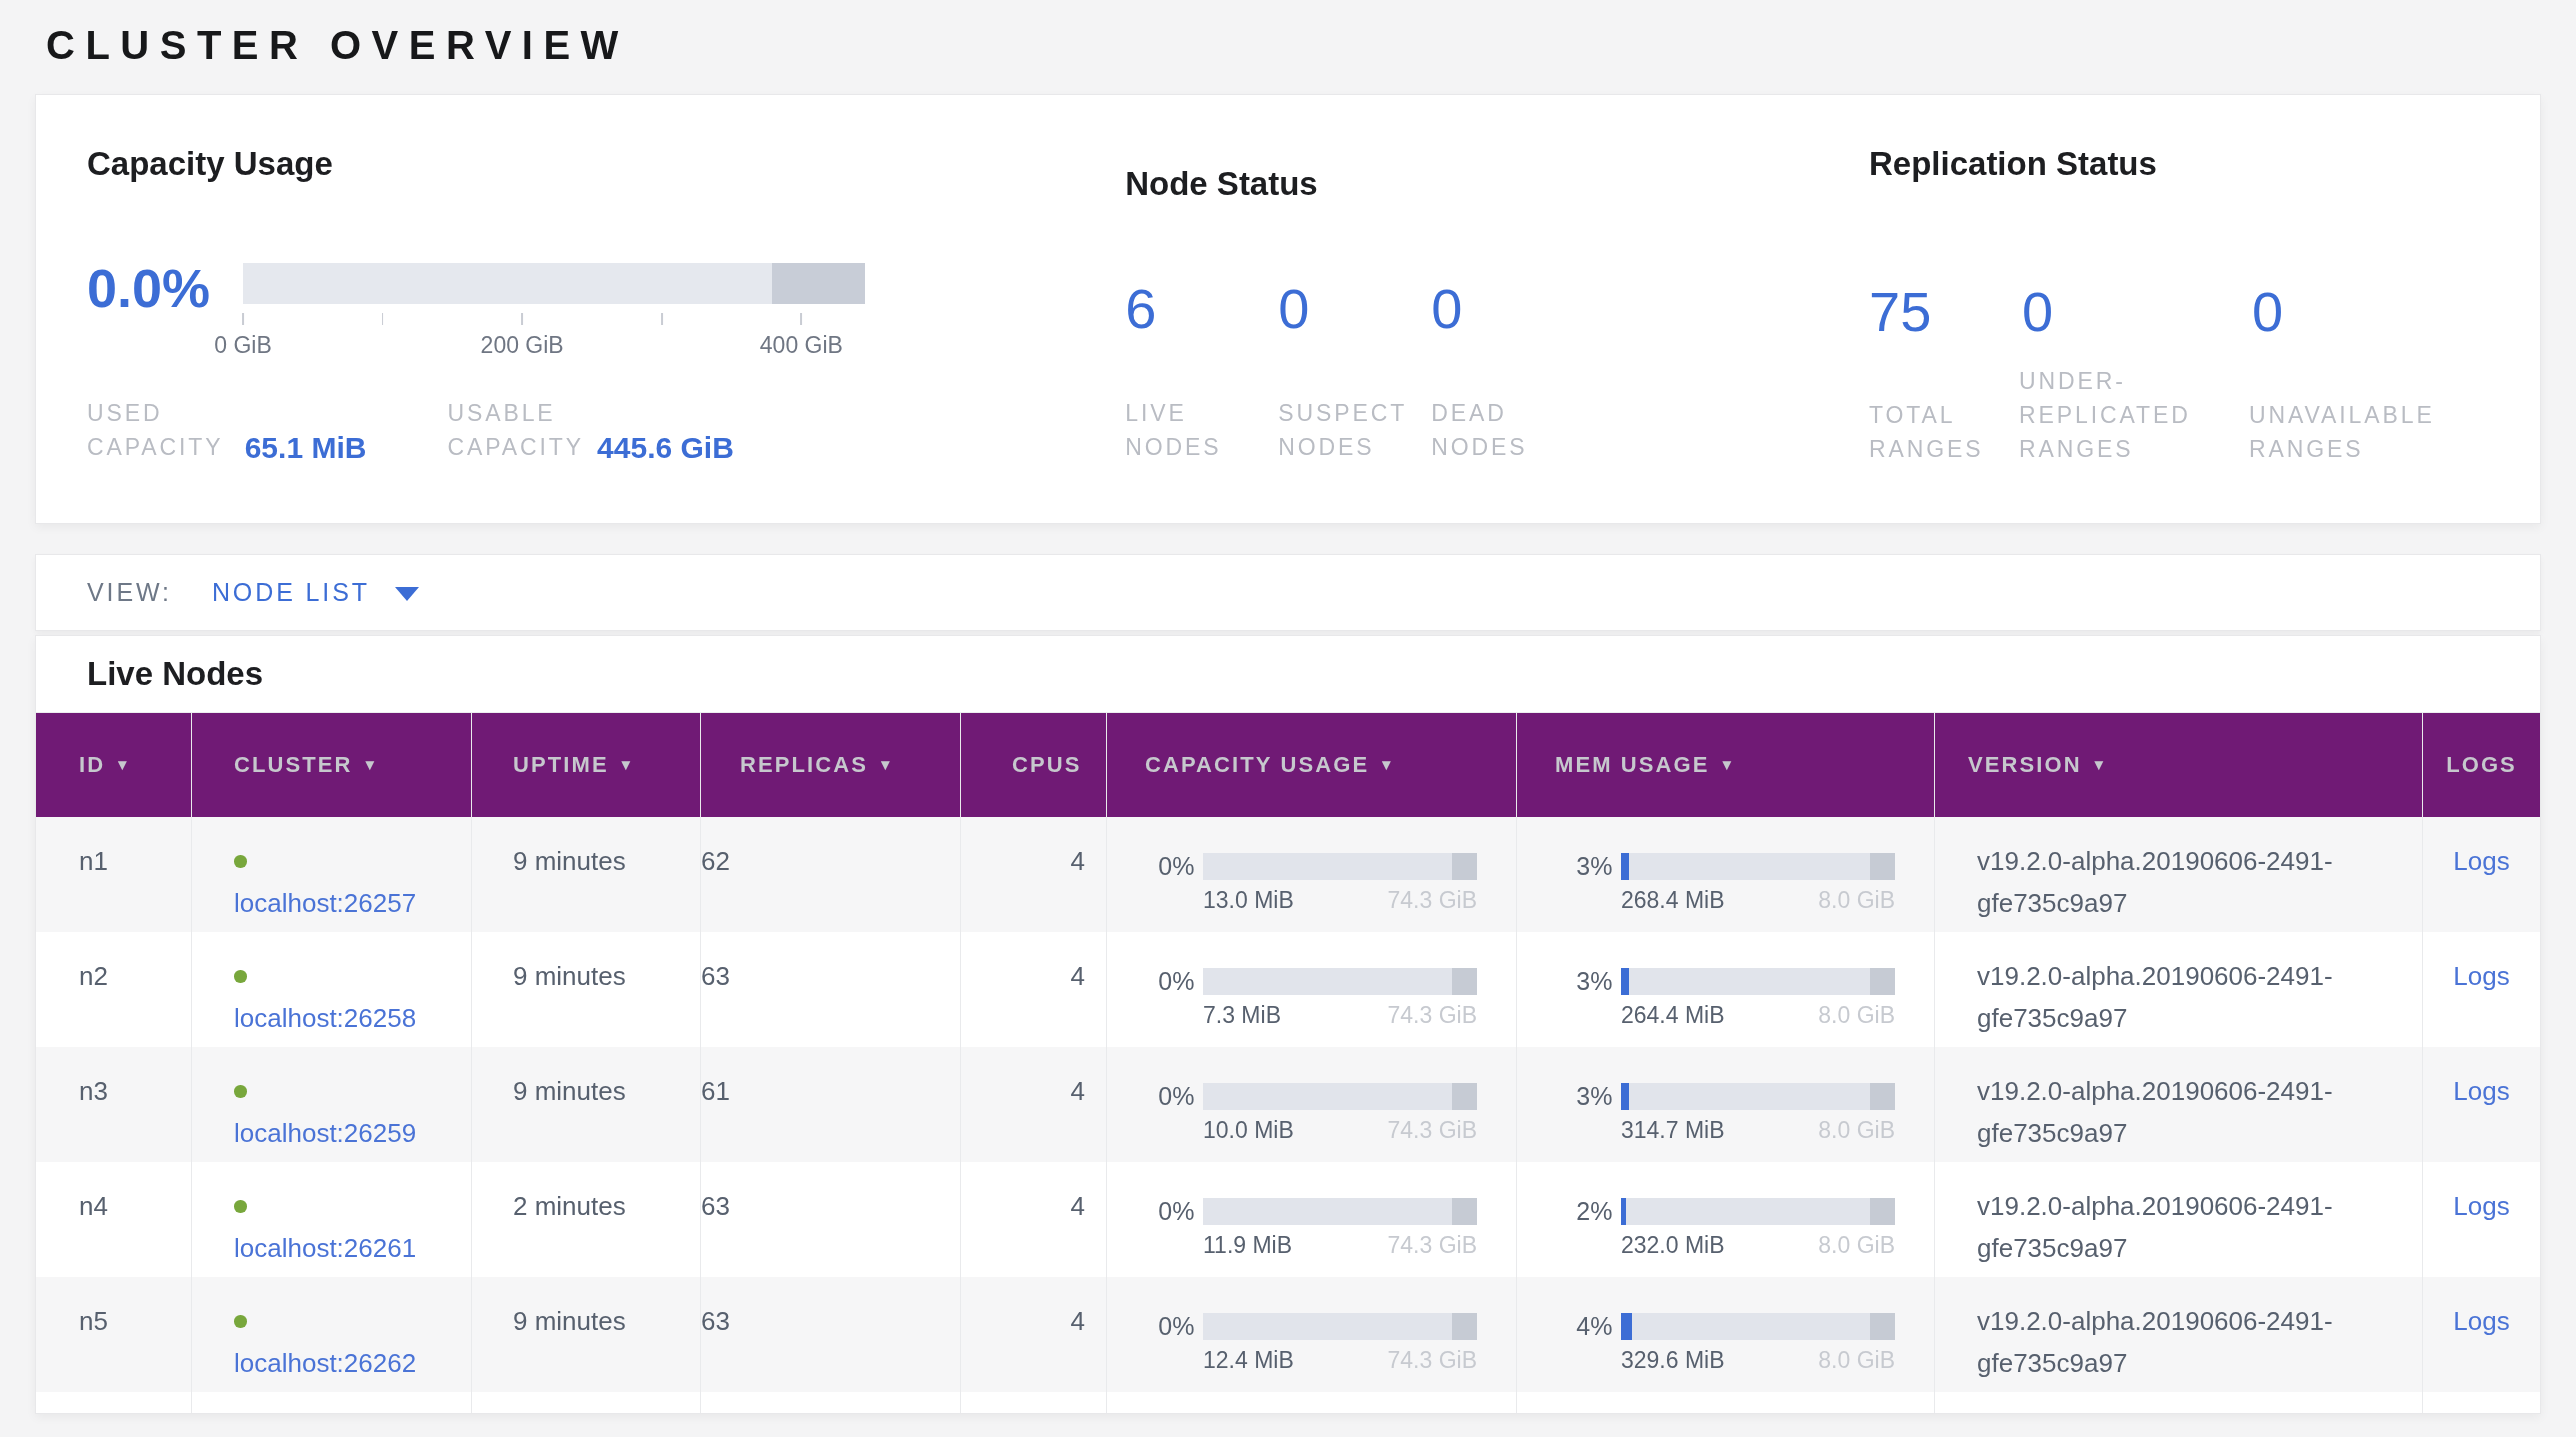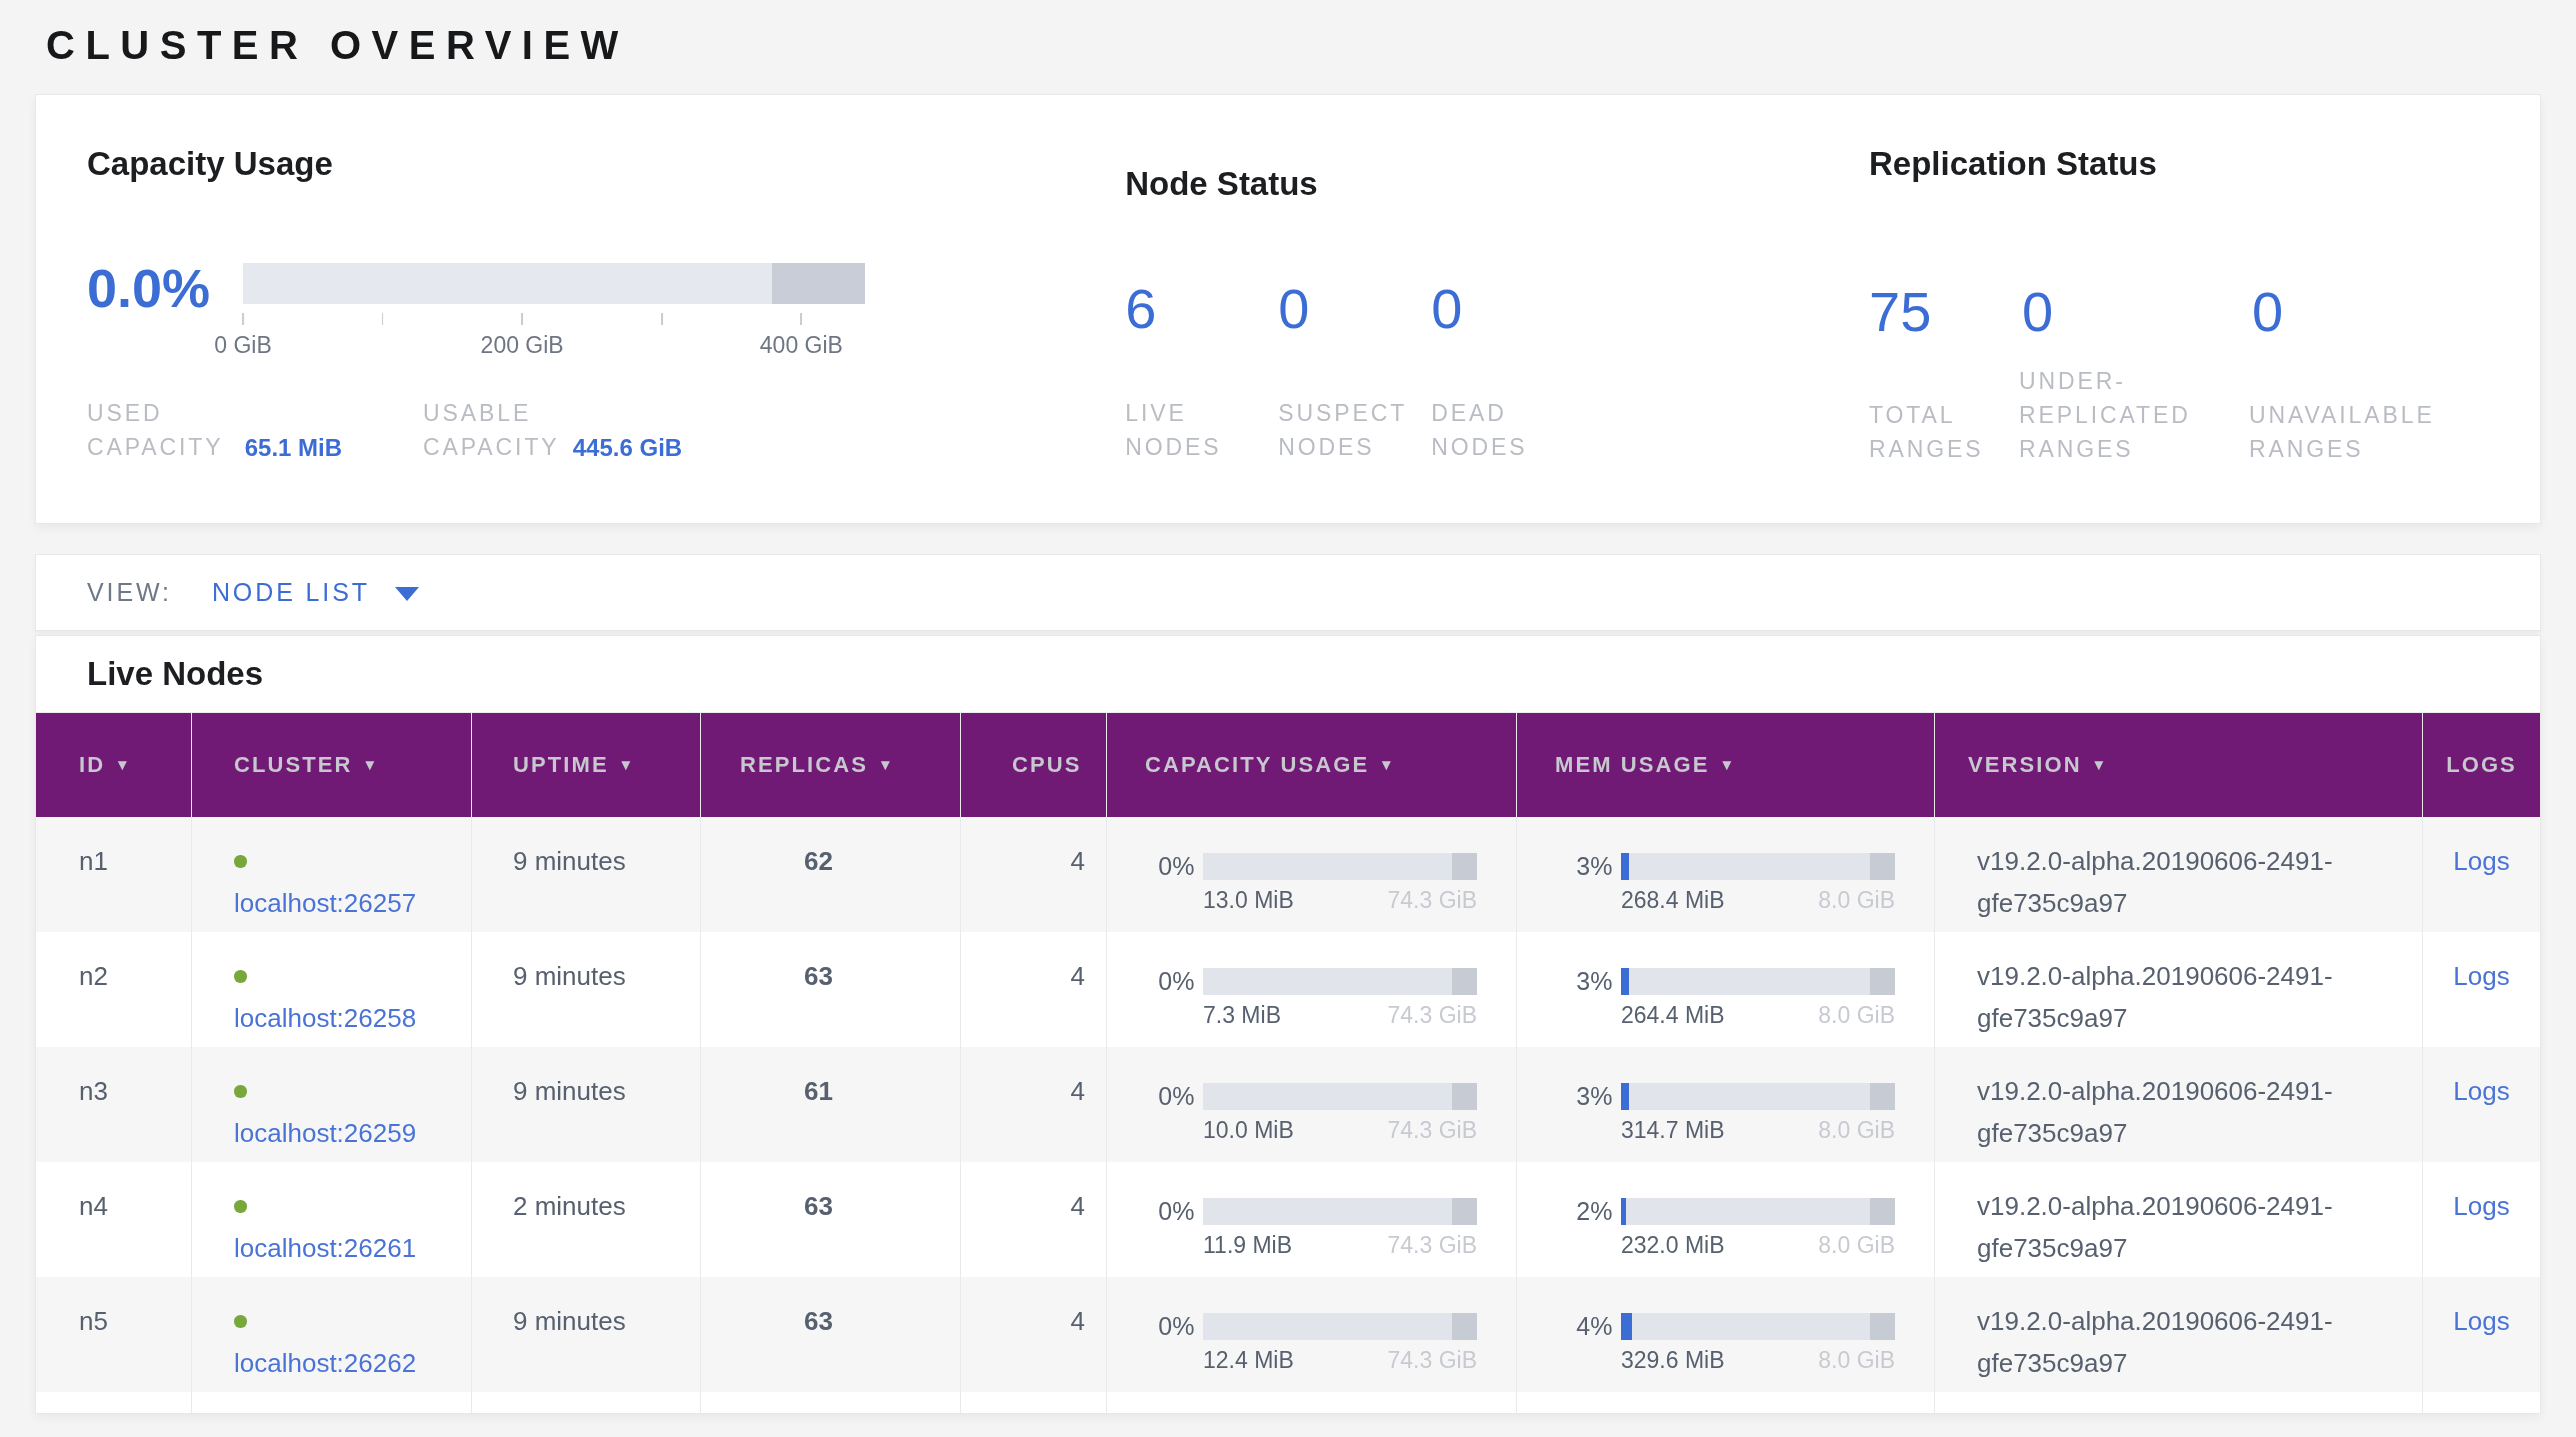--- a/index.html
+++ b/index.html
@@ -55,21 +55,21 @@
     font-size:23px;color:#6f7683;white-space:nowrap;
   }
   .cap-stats{margin-top:auto;display:flex;gap:81px;align-items:flex-end;}
   .stat{display:flex;align-items:flex-end;}
   .stat-label{
     font-size:23px;line-height:34px;letter-spacing:2.9px;color:var(--label-grey);
   }
   .stat:nth-child(1) .stat-label{width:150px;}
   .stat:nth-child(2) .stat-label{width:142px;}
   .stat-value{
-    font-size:24px;font-weight:bold;color:var(--blue);
+    font-size:30px;font-weight:bold;color:var(--blue);
     margin-left:7.7px;line-height:33px;margin-bottom:0px;white-space:nowrap;
   }
   
   .count-row{display:flex;margin-top:75px;}
   .count{font-size:56px;line-height:58px;color:var(--blue);}
   .label-row{margin-top:auto;display:flex;align-items:flex-end;}
   .big-label{font-size:23px;line-height:34px;letter-spacing:2.9px;color:var(--label-grey);}
   .sec-nodes .count{width:153px;}
   .sec-nodes .big-label{width:153px;}
   .sec-nodes .big-label:nth-child(3){width:163px;}
@@ -124,21 +124,21 @@
   .th.c-rep{padding-left:39px;}
   .th.c-cpu{padding-left:51px;}
   .th.c-cap{padding-left:38px;}
   .th.c-mem{padding-left:38px;}
   .th.c-ver{padding-left:33px;}
   .th.c-logs{justify-content:center;padding:0;}
   
   .td.c-id{padding:23px 0 0 43px;line-height:42px;}
   .td.c-addr{padding:23px 0 0 42px;}
   .td.c-up{padding:23px 0 0 41px;line-height:42px;}
-  .td.c-rep{padding:23px 24px 0 0;text-align:center;line-height:42px;font-weight:bold;}
+  .td.c-rep{padding:23px 24px 0 0;text-align:left;line-height:42px;}
   .td.c-cpu{padding:23px 21px 0 0;text-align:right;line-height:42px;}
   .td.c-cap,.td.c-mem{padding:35px 39px 0 0;}
   .td.c-ver{padding:23px 0 0 42px;}
   .td.c-logs{padding:23px 0 0 0;text-align:center;line-height:42px;}
   .addr-wrap{width:184px;line-height:42px;overflow-wrap:anywhere;}
   .dot{
     display:inline-block;width:12.5px;height:12.5px;border-radius:50%;
     background:var(--green);margin-right:9.6px;position:relative;top:-1.9px;
   }
   a.addr,a.logs-link{color:#4a73d6;text-decoration:none;cursor:pointer;}

